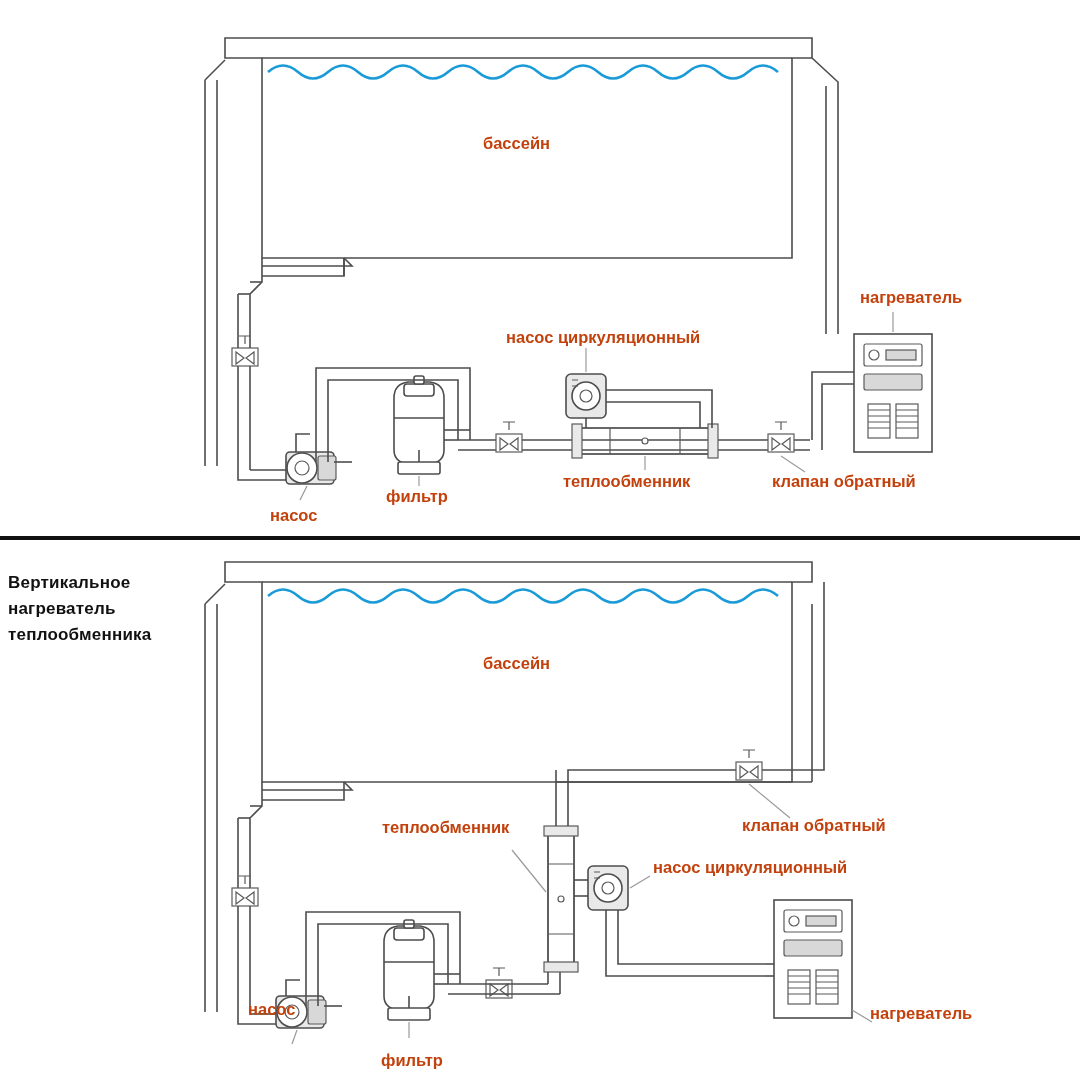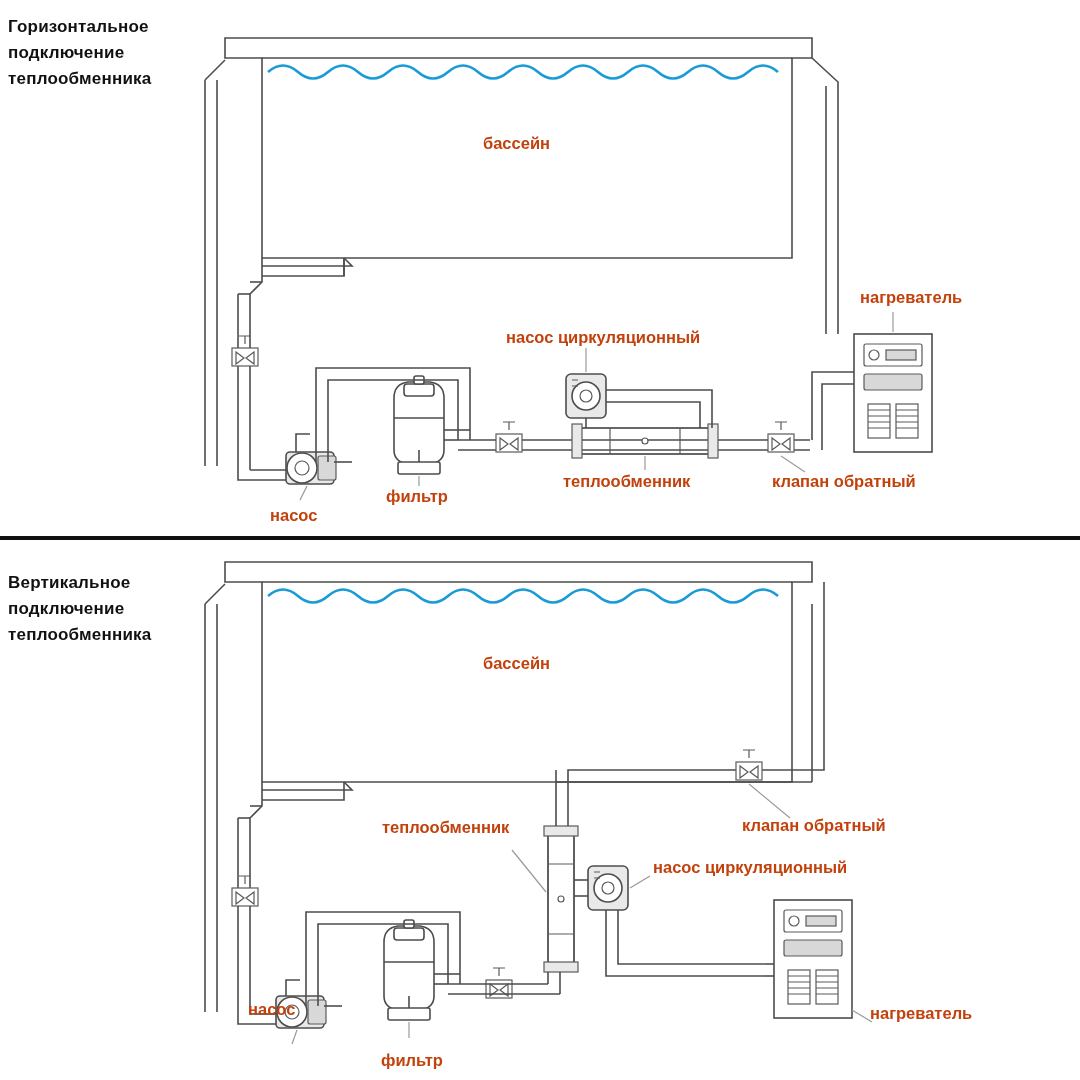--- a/index.html
+++ b/index.html
@@ -48,21 +48,20 @@
   .wave{fill:none;stroke:#1a9bd7;stroke-width:2.6;}
   .fillw{fill:#ffffff;}
   .fillg{fill:#e9e9e9;}
   .fillgr{fill:#d8d8d8;}
 </style>
 </head>
 <body>
 
 <div class="diagram" id="diagram-top">
 
-  <div class="section-title" id="title-top">Горизонтальное подключение теплообменника</div>
 
   <svg width="1080" height="536" viewBox="0 0 1080 536">
 
     <g>
       <path class="ln" d="M225,38 L812,38 L812,58 L792,58 L792,258 L262,258 L262,58 L225,58 Z"></path>
       <path class="ln" d="M262,58 L792,58"></path>
 
       <path class="wave" d="M268,72 q15,-13 30,0 q15,13 30,0 q15,-13 30,0 q15,13 30,0 q15,-13 30,0 q15,13 30,0 q15,-13 30,0 q15,13 30,0 q15,-13 30,0 q15,13 30,0 q15,-13 30,0 q15,13 30,0 q15,-13 30,0 q15,13 30,0 q15,-13 30,0 q15,13 30,0 q15,-13 30,0"></path>
     </g>
 
@@ -183,21 +182,21 @@
   <div class="label" style="left:506px;top:328px;">насос циркуляционный</div>
   <div class="label" style="left:563px;top:472px;">теплообменник</div>
   <div class="label" style="left:772px;top:472px;">клапан обратный</div>
   <div class="label" style="left:860px;top:288px;">нагреватель</div>
 </div>
 
 <div class="divider"></div>
 
 <div class="diagram" id="diagram-bottom">
 
-  <div class="section-title" id="title-bottom">Вертикальное подключение теплообменника</div>
+  <div class="section-title" id="title-bottom">Вертикальное нагреватель теплообменника</div>
 
   <svg width="1080" height="536" viewBox="0 0 1080 536">
 
     <g>
       <path class="ln" d="M225,18 L812,18 L812,38 L792,38 L792,238 L262,238 L262,38 L225,38 Z"></path>
       <path class="ln" d="M262,38 L792,38"></path>
       <path class="wave" d="M268,52 q15,-13 30,0 q15,13 30,0 q15,-13 30,0 q15,13 30,0 q15,-13 30,0 q15,13 30,0 q15,-13 30,0 q15,13 30,0 q15,-13 30,0 q15,13 30,0 q15,-13 30,0 q15,13 30,0 q15,-13 30,0 q15,13 30,0 q15,-13 30,0 q15,13 30,0 q15,-13 30,0"></path>
     </g>
 
     <g>

